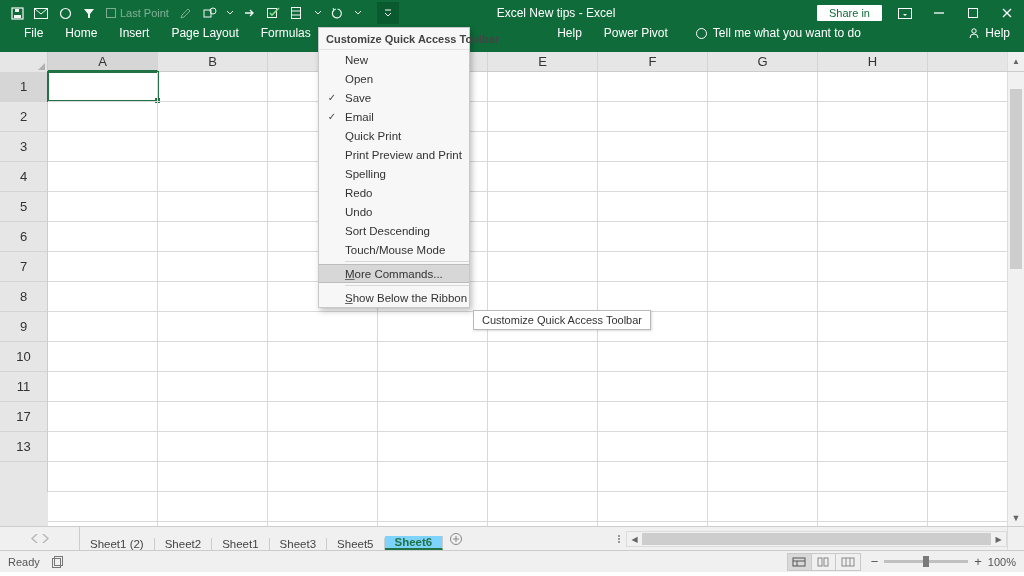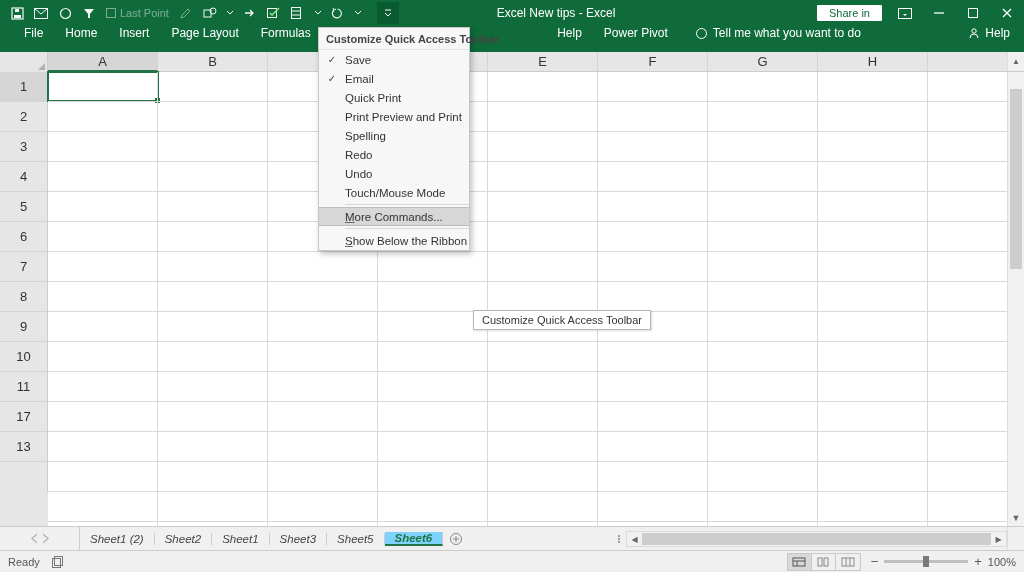--- a/index.html
+++ b/index.html
@@ -41,21 +41,21 @@
   .menu-title { padding:5px 7px 4px; font-weight:600; font-size:11px; color:#444; border-bottom:1px solid #e4e4e4; white-space:nowrap; }
   .menu-item { display:flex; align-items:center; height:19px; }
   .menu-check { width:26px; text-align:center; color:#444; font-size:10px; }
   .menu-label { flex:1; }
   .menu-item.hover { background:#d7d7d7; border-top:1px solid #bcbcbc; border-bottom:1px solid #bcbcbc; height:19px; }
   .menu-sep { height:1px; background:#d8d8d8; margin:2px 0 2px 26px; }
   .menu .underline { text-decoration: underline; text-decoration-color:#666; }
   .tooltip { position:absolute; left:473px; top:310px; background:#fff; border:1px solid #b8b8b8; padding:3px 8px; font-size:11px; color:#333; z-index:60; white-space:nowrap; box-shadow:1px 1px 2px rgba(0,0,0,.15); }
   .sheet-bar { height:24px; background:#f0f0f0; border-top:1px solid #ccc; display:flex; align-items:stretch; font-size:11.5px; position:relative; }
   .sheet-nav { width:80px; display:flex; align-items:center; justify-content:center; gap:4px; color:#a8a8a8; border-right:1px solid #ccc; }
-  .sheet-tabs { display:flex; align-items:center;font-style:italic; }
+  .sheet-tabs { display:flex; align-items:flex-end; }
   .sheet-tab { padding:0 10px; display:flex; align-items:center; border-right:1px solid #ccc; background:#f0f0f0; color:#444; }
   .sheet-tab.active { background:#7dd3fc; color:#217346; font-weight:600; border-bottom:2px solid #217346; }
   .add-sheet { width:26px; display:flex; align-items:center; justify-content:center; color:#666; }
   .sheet-scroll { position:absolute; right:17px; left:618px; top:3px; height:18px; display:flex; align-items:center; }
   .sheet-scroll .sep { width:4px; display:flex; flex-direction:column; gap:1px; margin-right:4px; }
   .sheet-scroll .sep span { width:2px; height:2px; background:#999; }
   .sheet-scroll .track { flex:1; height:16px; background:#f1f1f1; border:1px solid #dcdcdc; position:relative; }
   .sheet-scroll .thumb { position:absolute; left:15px; right:15px; top:1px; bottom:1px; background:#cdcdcd; }
   .sheet-scroll .ar { position:absolute; top:0; width:15px; height:100%; display:flex; align-items:center; justify-content:center; font-size:8px; color:#666; }
   .sheet-scroll .ar.l { left:0; } .sheet-scroll .ar.r { right:0; }
@@ -274,20 +274,28 @@
   <div class="vscroll">
     <div class="thumb"></div>
     <div class="arrow" style="bottom:0">▼</div>
   </div>
 </div>
 
 <div class="menu">
   <div class="menu-title">Customize Quick Access Toolbar</div>
   <div id="menu-items-container">
       <div class="menu-item">
+        <span class="menu-check"></span>
+        <span class="menu-label">New</span>
+      </div>
+      <div class="menu-item">
+        <span class="menu-check"></span>
+        <span class="menu-label">Open</span>
+      </div>
+      <div class="menu-item">
         <span class="menu-check">✓</span>
         <span class="menu-label">Save</span>
       </div>
       <div class="menu-item">
         <span class="menu-check">✓</span>
         <span class="menu-label">Email</span>
       </div>
       <div class="menu-item">
         <span class="menu-check"></span>
         <span class="menu-label">Quick Print</span>
@@ -300,20 +308,24 @@
         <span class="menu-check"></span>
         <span class="menu-label">Spelling</span>
       </div>
       <div class="menu-item">
         <span class="menu-check"></span>
         <span class="menu-label">Redo</span>
       </div>
       <div class="menu-item">
         <span class="menu-check"></span>
         <span class="menu-label">Undo</span>
+      </div>
+      <div class="menu-item">
+        <span class="menu-check"></span>
+        <span class="menu-label">Sort Descending</span>
       </div>
       <div class="menu-item">
         <span class="menu-check"></span>
         <span class="menu-label">Touch/Mouse Mode</span>
       </div>
     </div>
   <div class="menu-sep"></div>
   <div class="menu-item hover">
     <span class="menu-check"></span>
     <span class="menu-label"><span class="underline">M</span><span id="more-rest">ore Commands...</span></span>

